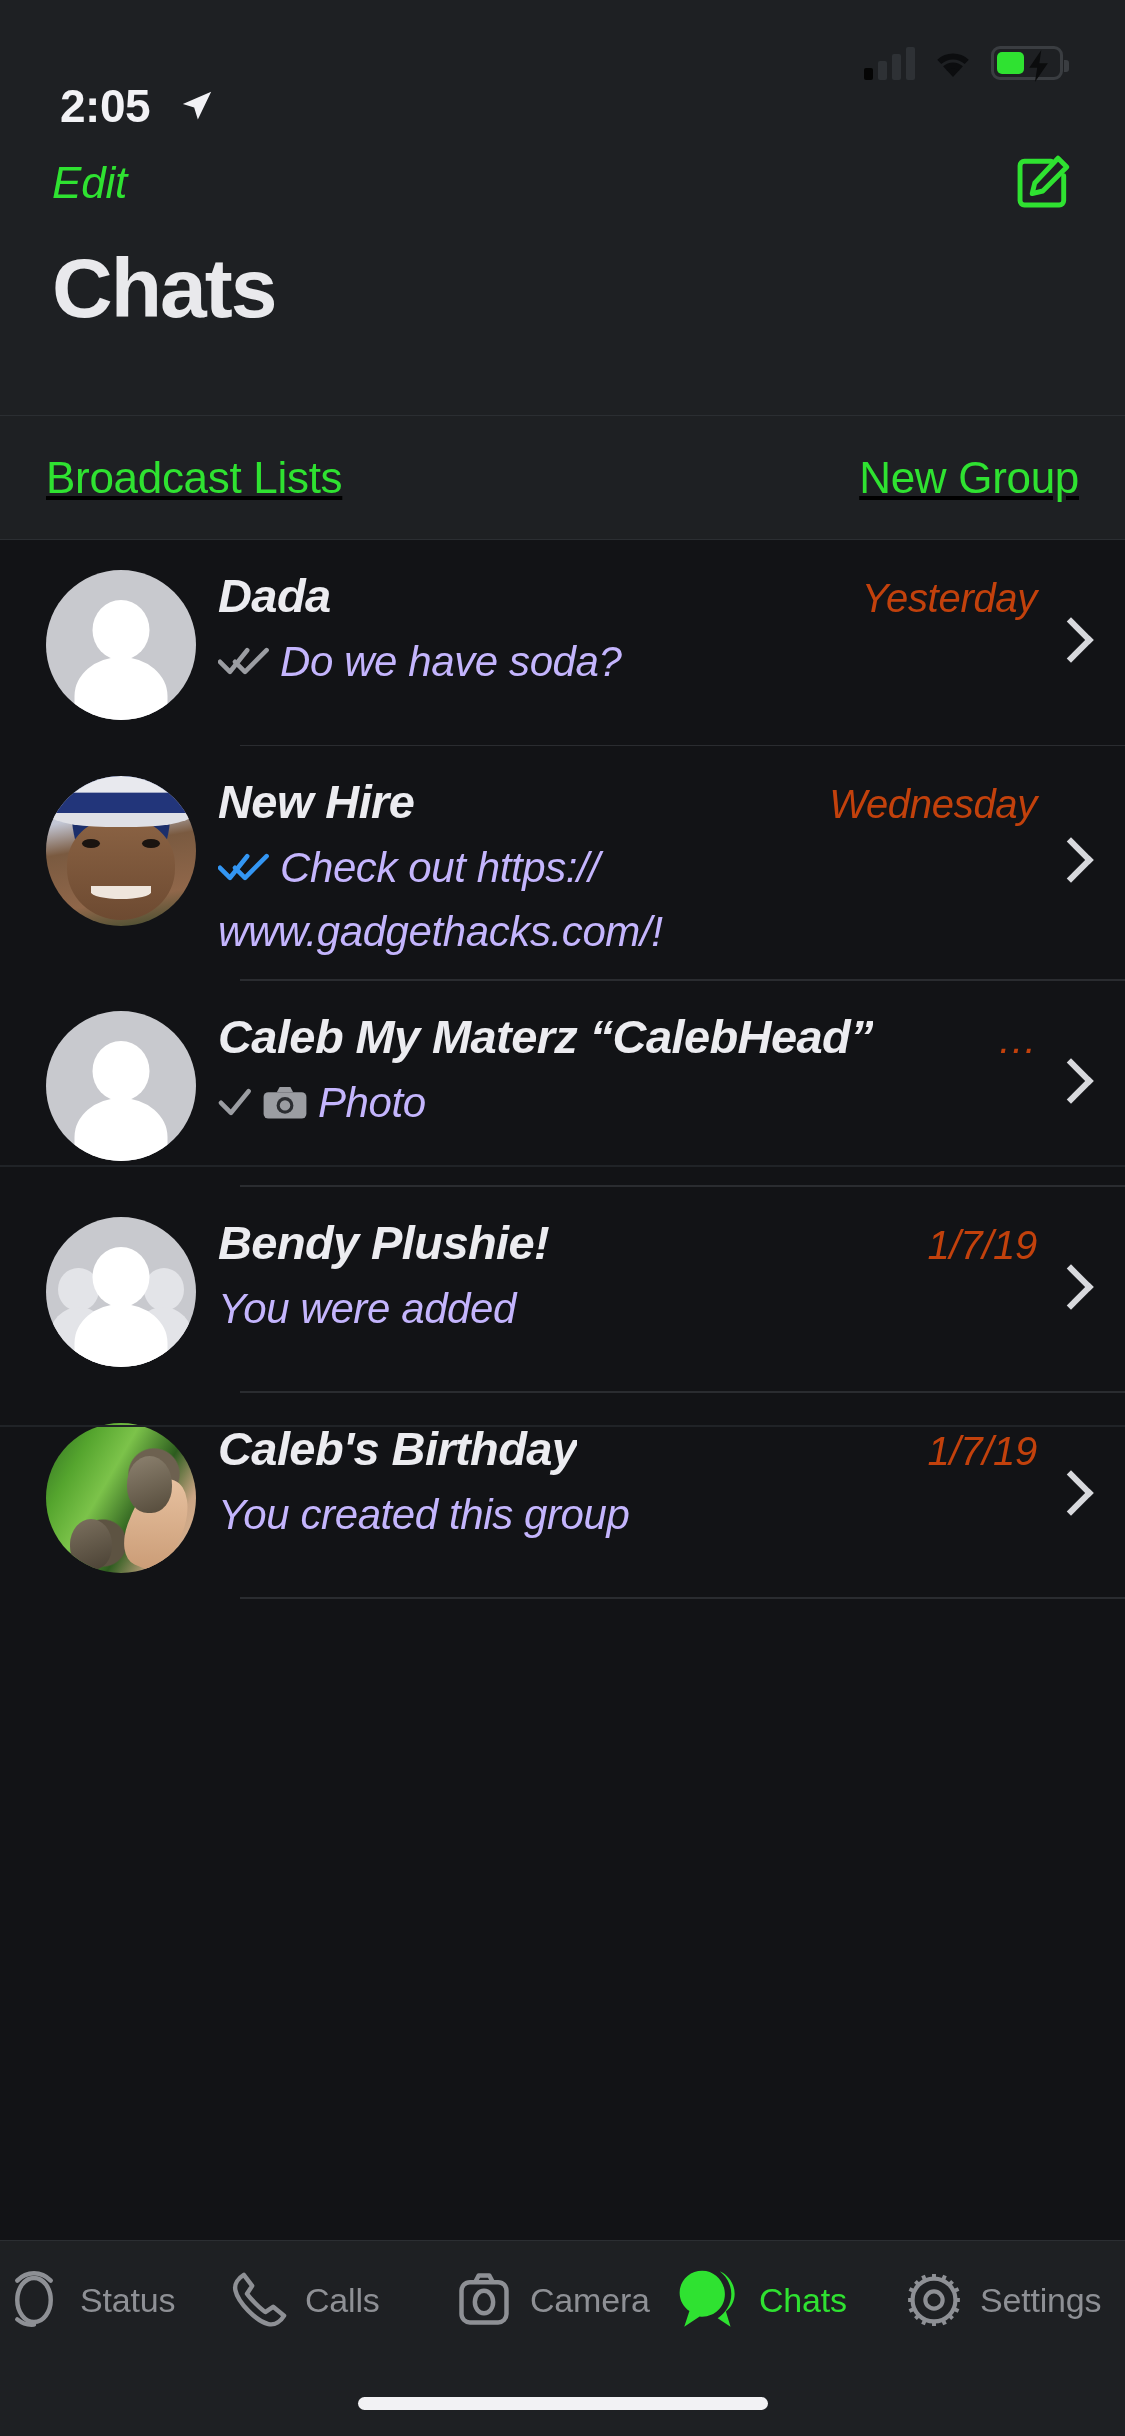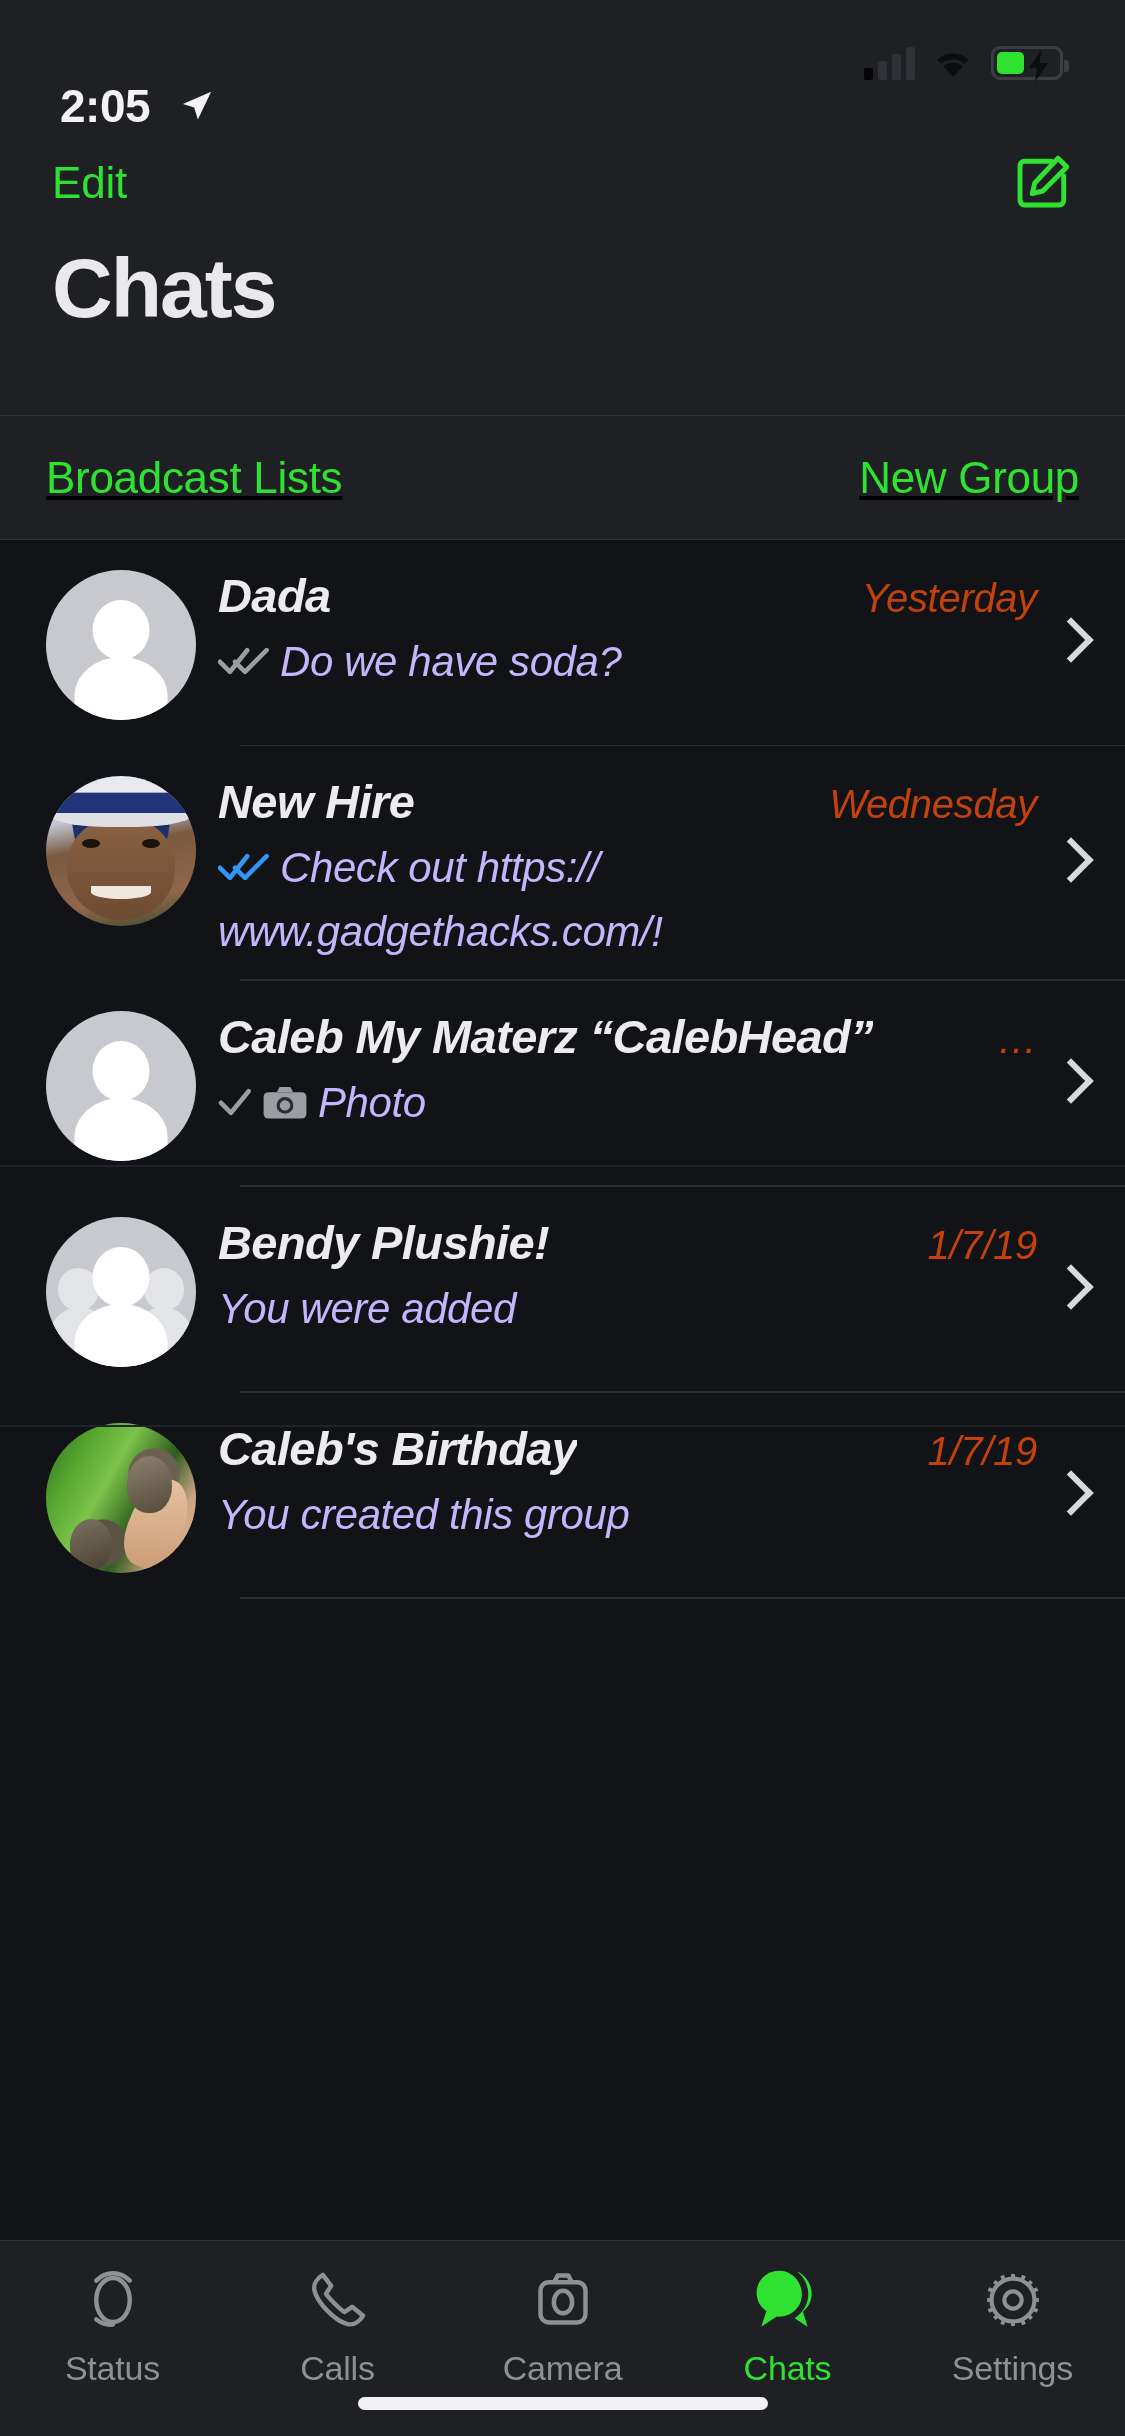--- a/index.html
+++ b/index.html
@@ -60,21 +60,21 @@
   .navbar {
     background:#1e2023;
     flex:0 0 275px;
     padding:0 52px;
     position:relative;
   }
   .nav-top {
     height:86px; display:flex; align-items:center; justify-content:space-between;
   }
   .edit-btn {
-    font-size:44px; color:#2fe231; letter-spacing:-0.2px;
+    font-size:44px; color:#2fe231; letter-spacing:-0.2px;font-style:italic;
   }
   .compose-icon { width:62px; height:62px; position:relative; }
   .big-title {
     font-size:84px; font-weight:bold; color:#e9e9ec;
     letter-spacing:-2px; margin-top:14px;
   }
 
   
   .broadcast-row {
     flex:0 0 125px;
@@ -219,21 +219,21 @@
     position:absolute; left:0; right:0; height:1.5px; background:#202327;
   }
 
   
   .tabbar {
     flex:0 0 196px;
     background:#1e2023;
     border-top:1.5px solid #2b2e32;
     display:flex; align-items:flex-start; padding-top:22px;
   }
-  .tab { flex:1 1 20%; display:flex; flex-direction:column; align-items:center; gap:12px; }
+  .tab { flex:1 1 20%; display:flex; flex-direction:row; align-items:center; gap:12px; }
   .tab .ico { height:74px; display:flex; align-items:center; justify-content:center; }
   .tab .tlabel { font-size:34px; color:#8e9095; letter-spacing:-0.2px; }
   .tab.active .tlabel { color:#2fe231; }
 
   .homebar {
     position:absolute; bottom:26px; left:50%; transform:translateX(-50%);
     width:410px; height:13px; background:#f2f2f4; border-radius:7px;
   }
 </style>
 </head>

